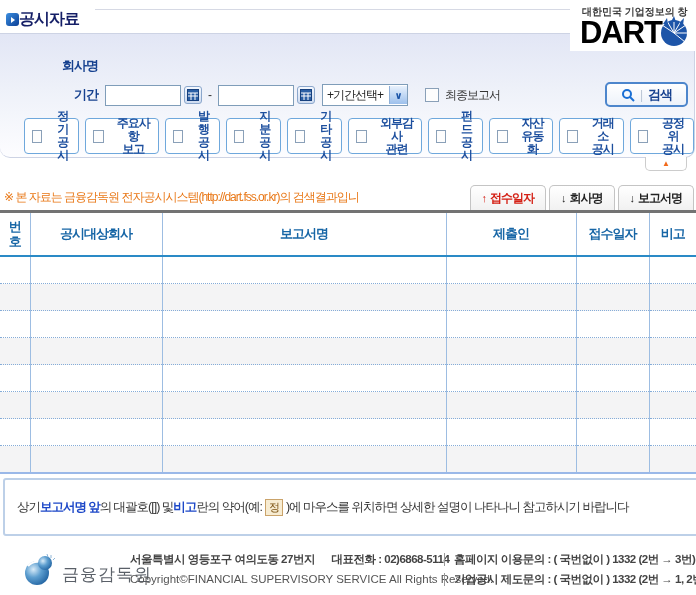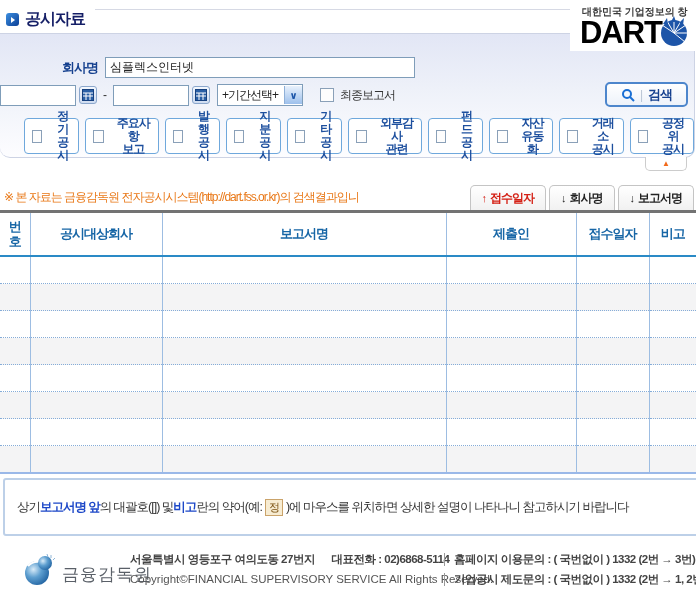--- a/index.html
+++ b/index.html
@@ -1,21 +1,21 @@
 <!DOCTYPE html>
 <html><head>
 <meta charset="utf-8">
 <style>
   html,body{margin:0;padding:0;background:#fff;}
   .page{position:relative;width:696px;height:595px;overflow:hidden;background:#fff;
         font-family:"Liberation Sans","DejaVu Sans",sans-serif;}
 
   
   .topline{position:absolute;top:9px;left:95px;right:0;height:1px;background:#d6d9e4;}
-  .title-row{position:absolute;top:9px;left:6px;display:flex;align-items:center;gap:6px;
+  .title-row{position:absolute;top:9px;left:6px;display:flex;align-items:center;
              background:#fff;padding-right:10px;z-index:3;}
   .title-icon{width:13px;height:13px;border-radius:3px;
               background:linear-gradient(135deg,#3c8fe0,#0b3f96);position:relative;}
   .title-icon::after{content:"";position:absolute;left:5px;top:3.5px;width:0;height:0;
               border-left:4px solid #fff;border-top:3px solid transparent;border-bottom:3px solid transparent;}
   .page-title{margin:0;font-size:16px;font-weight:bold;color:#141e66;letter-spacing:-1px;}
 
   
   .dart-logo{position:absolute;top:3px;right:0;z-index:4;background:#fff;padding:2px 6px 3px 10px;text-align:left;}
   .dart-tagline{font-size:10px;font-weight:bold;color:#3a3a3a;letter-spacing:0;margin-left:2px;}
@@ -143,24 +143,24 @@
             <polygon points="21,7 26,2 25,9"></polygon>
         </g>
       </svg>
     </div>
   </div>
 
   <div class="search-panel">
 
     <div class="form-row row1">
       <label class="form-label">회사명</label>
-      <input class="text-input company-input" type="text" value="심플렉스인터넷" style="">
     </div>
 
     <div class="form-row row2">
+      <label class="form-label">기간</label>
       <input class="text-input date-input" type="text" value="" style="">
       <button class="cal-btn">
         <svg width="12" height="12" viewBox="0 0 12 12">
           <rect x="0.5" y="0.5" width="11" height="11" fill="#2a5fa5" stroke="#16407e"></rect>
           <g stroke="#ffffff" stroke-width="1">
             <line x1="1" y1="4" x2="11" y2="4"></line>
               <line x1="1" y1="7" x2="11" y2="7"></line>
             <line x1="4" y1="4" x2="4" y2="11"></line>
               <line x1="8" y1="4" x2="8" y2="11"></line>
           </g>

